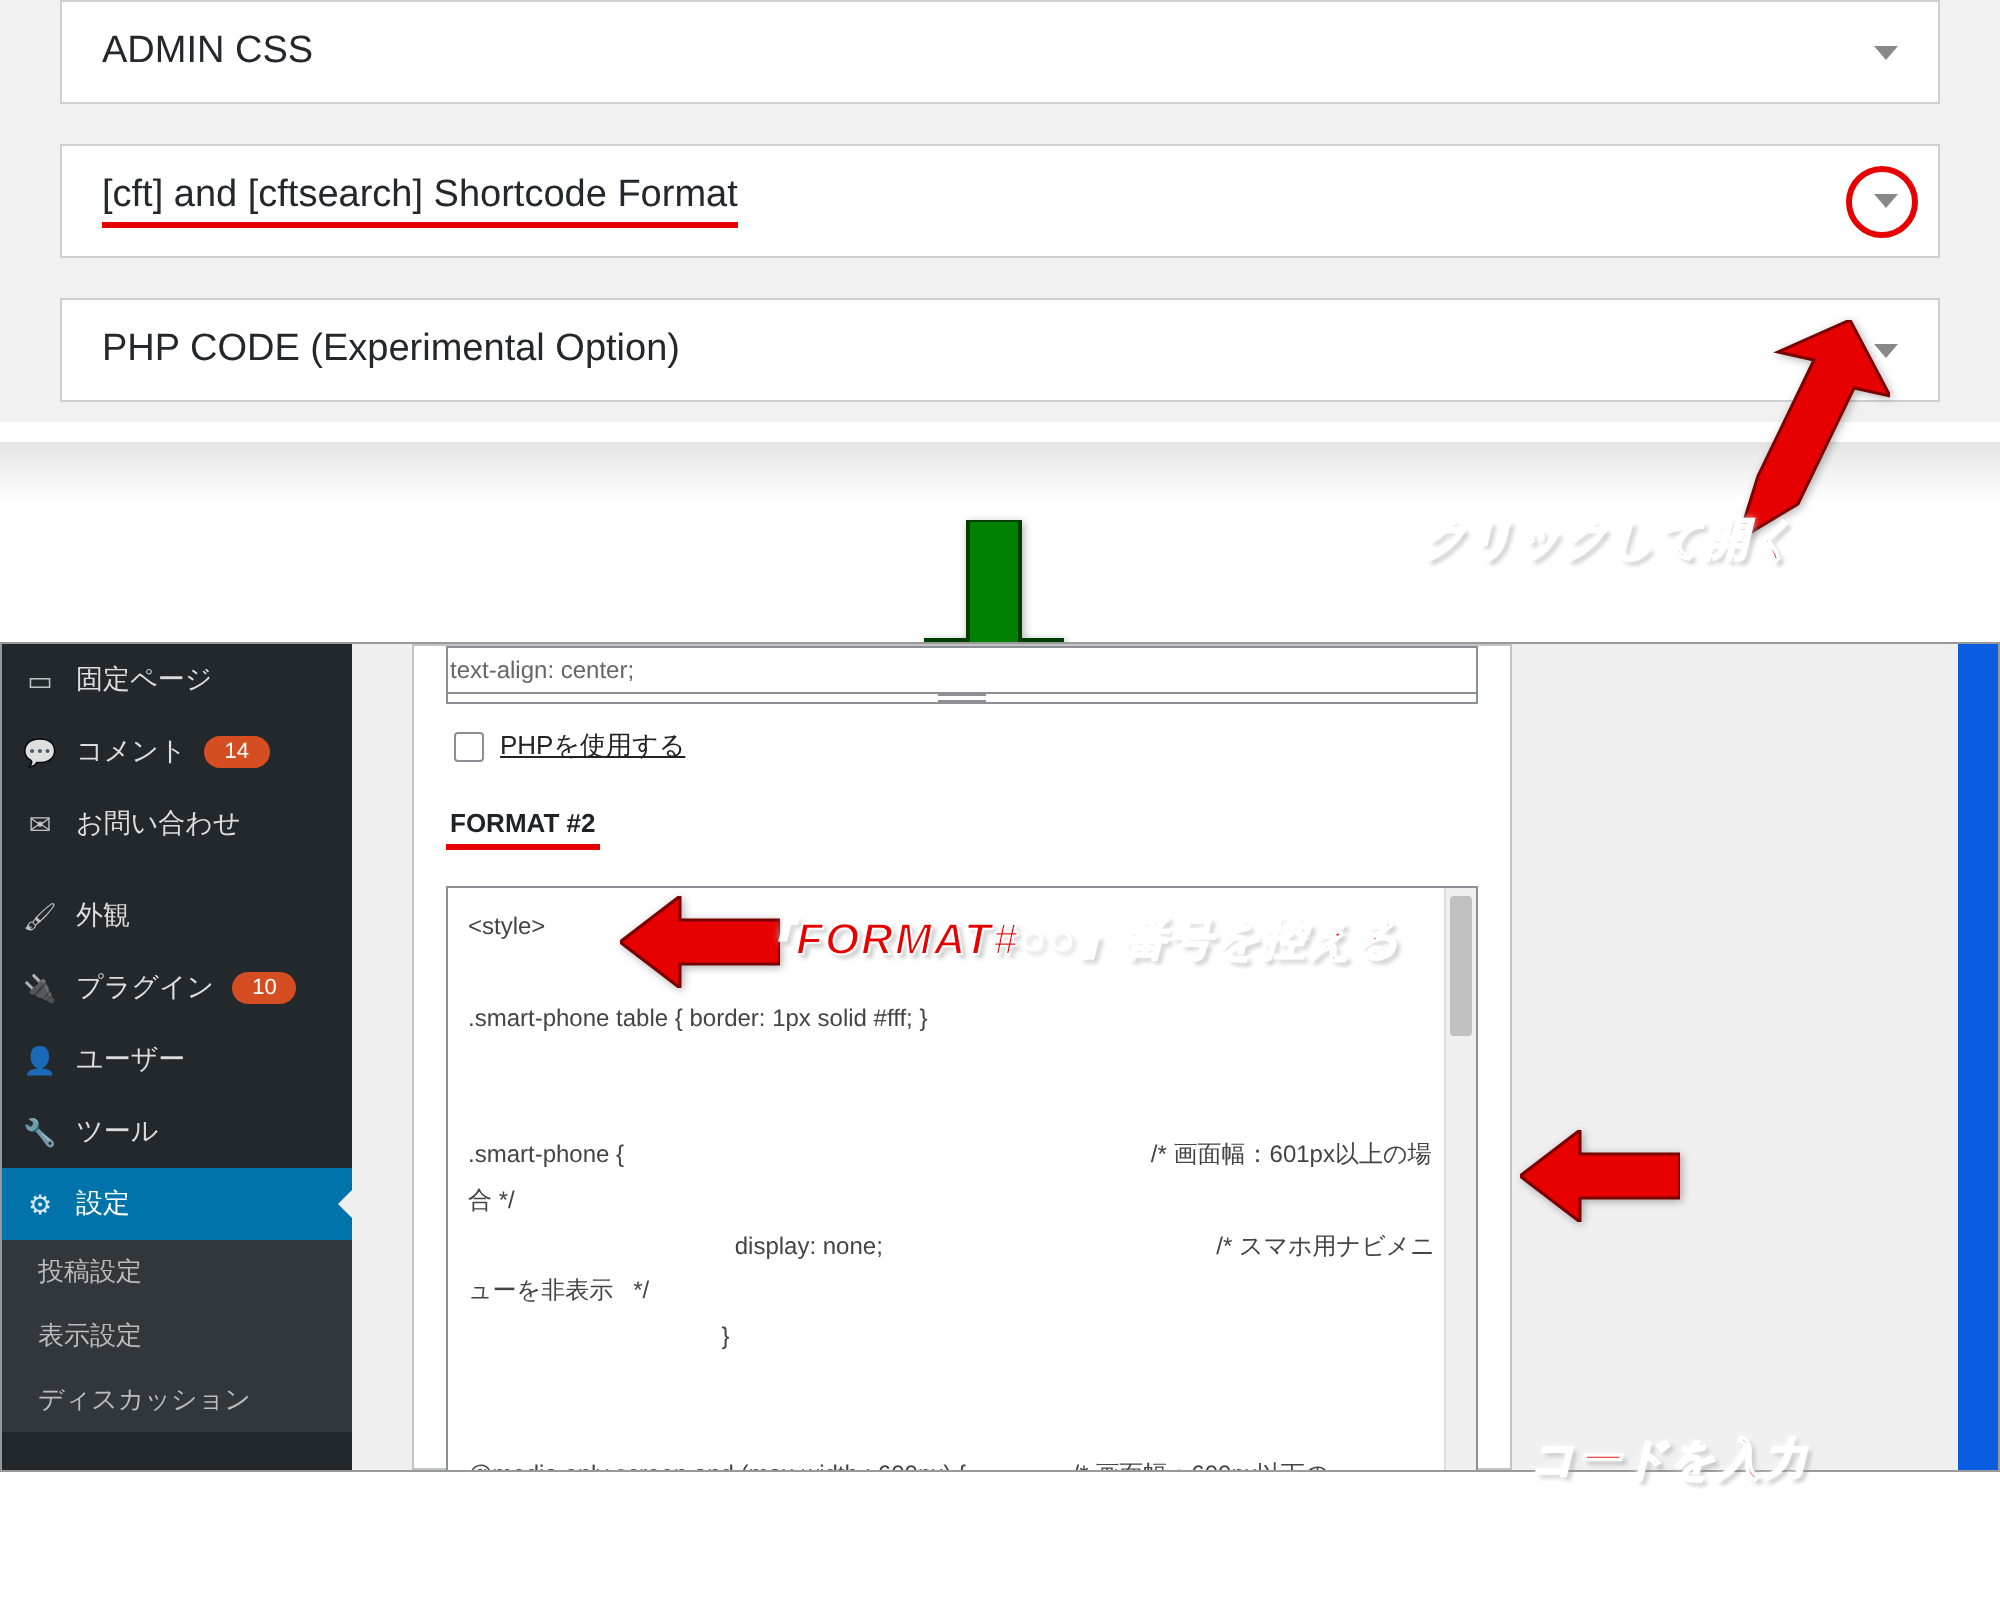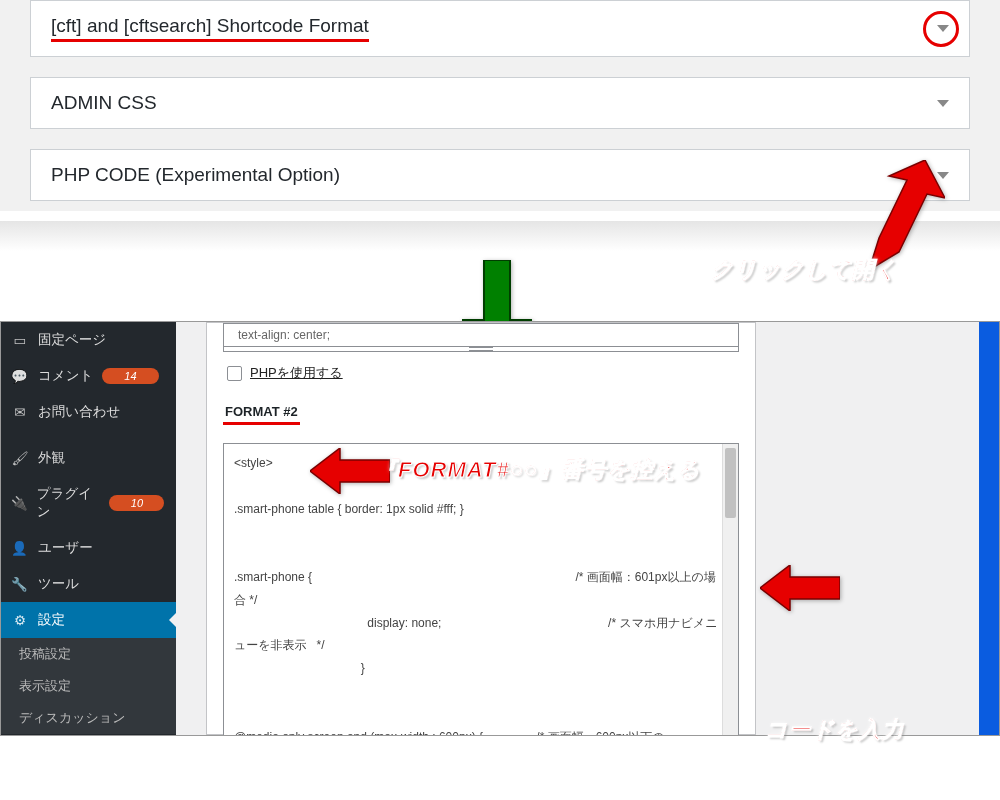--- a/index.html
+++ b/index.html
@@ -36,30 +36,30 @@
 
 
 .bottom-wrap { position: relative; margin-top: 70px; border: 1px solid #999; height: 415px; overflow: hidden; }
 .blue-stripe { position: absolute; right: 0; top: 0; width: 20px; height: 100%; background: #0a5ce0; }
 .wp-body { display: flex; height: 100%; background: #f0f0f1; padding-right: 20px; }
 .wp-sidebar { width: 175px; background: #23282d; color: #eee; font-size: 13.5px; flex-shrink: 0; }
 .menu-row { padding: 9px 12px 9px 10px; display: flex; align-items: center; gap: 9px; color: #ddd; }
 .menu-row .ic { width: 18px; height: 18px; display: inline-flex; align-items: center; justify-content: center; opacity: 0.85; }
 .menu-row.active { background: #0073aa; color: #fff; position: relative; }
 .menu-row.active::after { content: ""; position: absolute; right: -1px; top: 50%; transform: translateY(-50%); border-top: 8px solid transparent; border-bottom: 8px solid transparent; border-right: 8px solid #f0f0f1; }
-.badge { background: #d54e21; color: #fff; border-radius: 10px; font-size: 11px; padding: 0 22px; line-height: 16px; min-width: 16px; text-align: left; font-style: italic; }
+.badge { background: #d54e21; color: #fff; border-radius: 10px; font-size: 11px; padding: 0 10px; line-height: 16px; min-width: 16px; text-align: left; }
 .submenu { background: #32373c; }
 .submenu .sub { padding: 7px 12px 7px 18px; font-size: 13px; color: #bbb; }
 .sep { height: 10px; }
 
 .wp-main { flex: 1; padding: 0 20px 0 30px; display: flex; }
 .settings-card { width: 550px; background: #fff; border: 1px solid #c3c4c7; padding: 0; height: 100%; position: relative; }
 .inner-pad { padding: 0 16px; }
 
-.prev-box { border: 1px solid #8c8f94; border-bottom: 0; background: #fff; color: #666; font-size: 12px; padding: 4px 14px; margin: 0; }
+.prev-box { border: 1px solid #8c8f94; border-bottom: 0; background: #fff; color: #666; font-size: 12px; padding: 4px 1px; margin: 0; }
 .prev-bottom { height: 6px; border: 1px solid #8c8f94; background: #fff; position: relative; }
 .prev-grip { position: absolute; right: 50%; bottom: 0; transform: translateX(50%); width: 24px; height: 4px; border-top: 1px solid #8c8f94; border-bottom: 1px solid #8c8f94; }
 
 .checkbox-row { display: flex; align-items: center; gap: 8px; padding: 12px 4px 18px; font-size: 13px; color: #222; text-decoration: underline; }
 .cb { width: 15px; height: 15px; border: 1px solid #8c8f94; border-radius: 2px; background: #fff; }
 
 .format-heading { display: inline-block; font-size: 13px; font-weight: 700; color: #1d2327; border-bottom: 3px solid #e60000; padding: 0 2px 3px; margin: 4px 0 18px; }
 
 .code-box { position: relative; border: 1px solid #8c8f94; background: #fff; height: 333px; }
 .code-text { font-family: inherit; font-size: 12px; color: #444; line-height: 1.9; padding: 8px 14px 8px 10px; white-space: pre-wrap; }
@@ -68,31 +68,31 @@
 
 
 .page { position: relative; width: 1000px; height: 800px; overflow: hidden; background: #fff; }
 </style>
 </head>
 <body>
 
 <div class="page">
 
   <div class="top-section">
+    <div class="accordion-item">
+      <span class="accordion-title">ADMIN CSS</span>
+      <span class="chevron"></span>
+    </div>
+
     <div class="accordion-item circled">
       <span class="accordion-title">
         <span class="underline-red">[cft] and [cftsearch] Shortcode Format</span>
       </span>
       <span class="chevron"></span>
       <span class="circle-mark"></span>
-    </div>
-
-    <div class="accordion-item">
-      <span class="accordion-title">ADMIN CSS</span>
-      <span class="chevron"></span>
     </div>
 
     <div class="accordion-item">
       <span class="accordion-title">PHP CODE (Experimental Option)</span>
       <span class="chevron"></span>
     </div>
   </div>
 
   <div class="fade-divider"></div>
 

